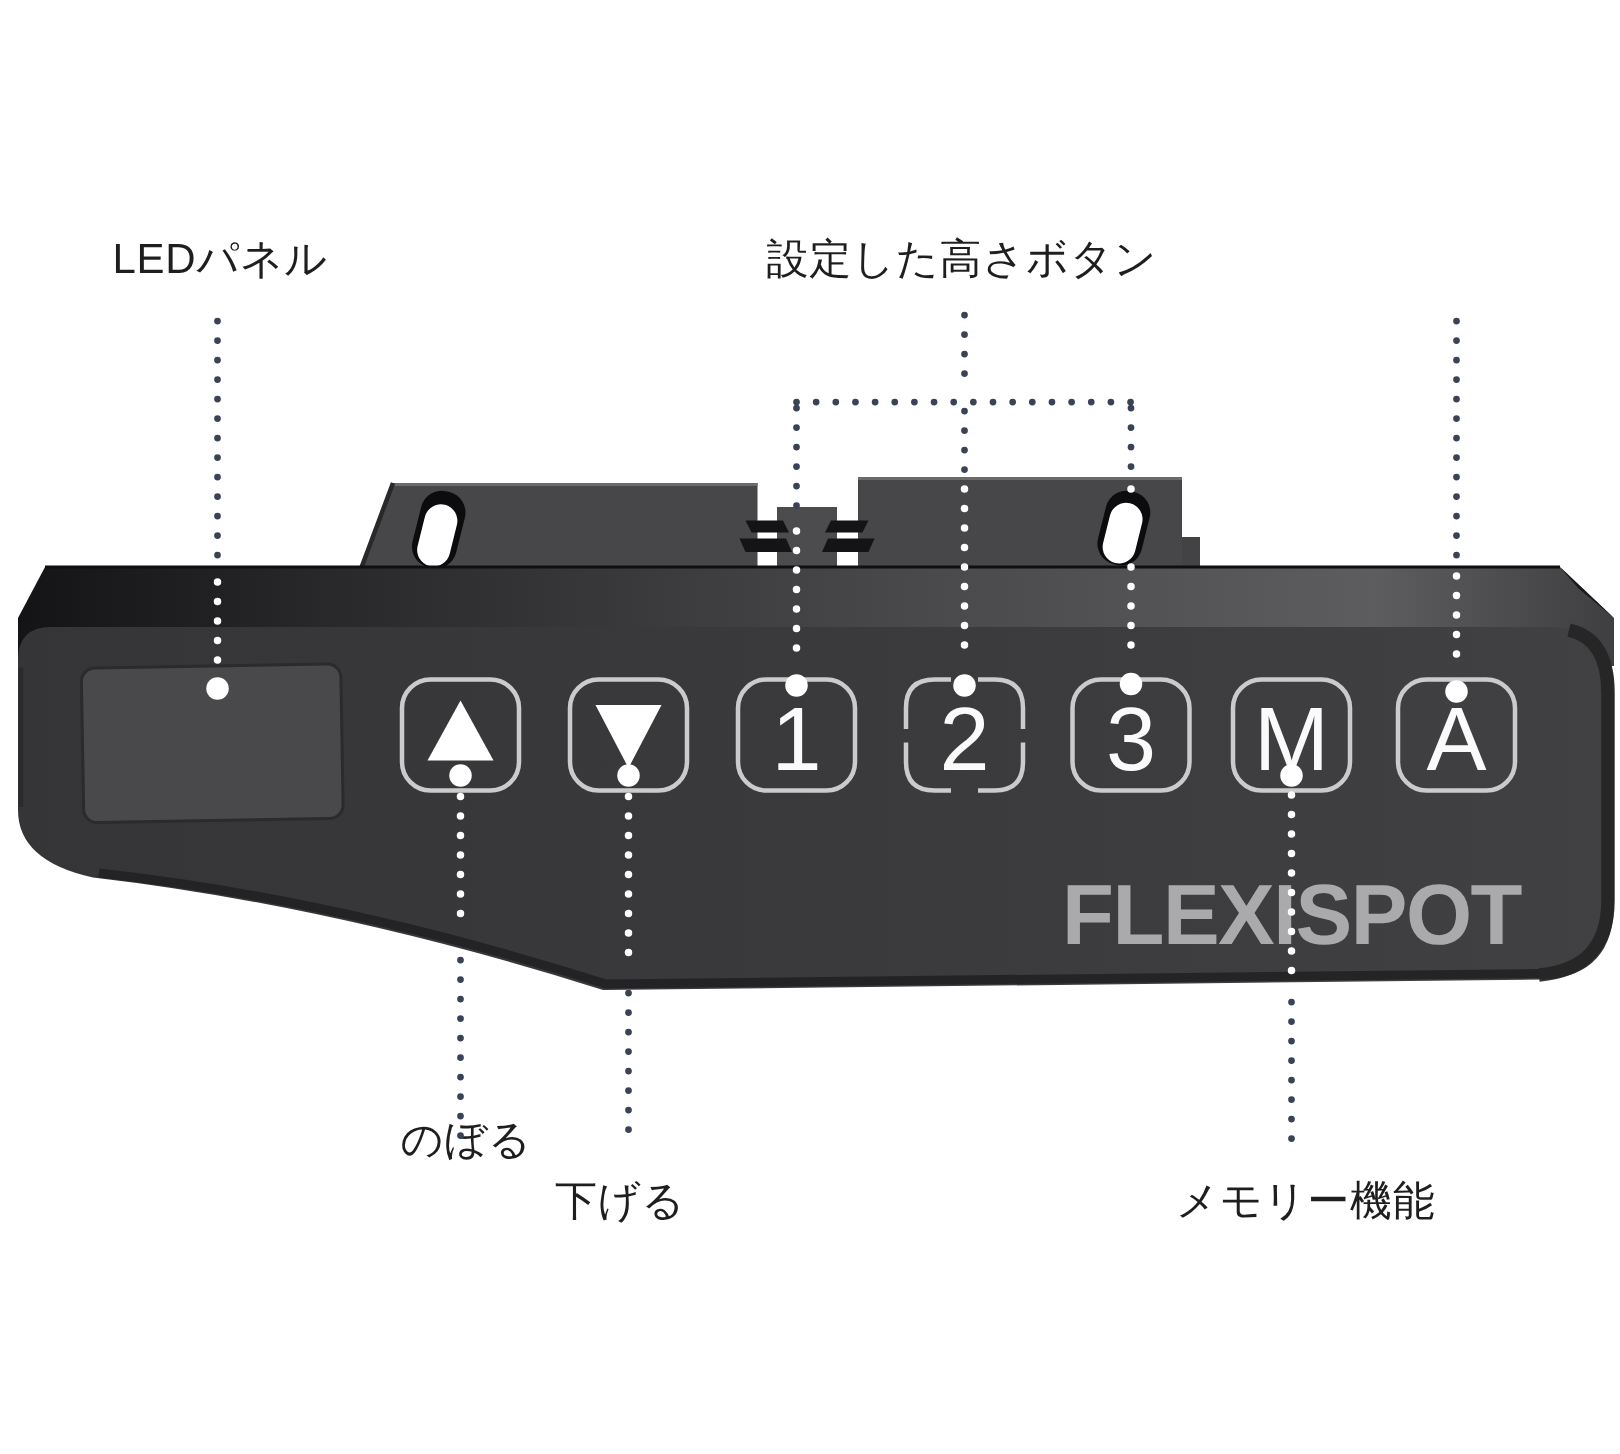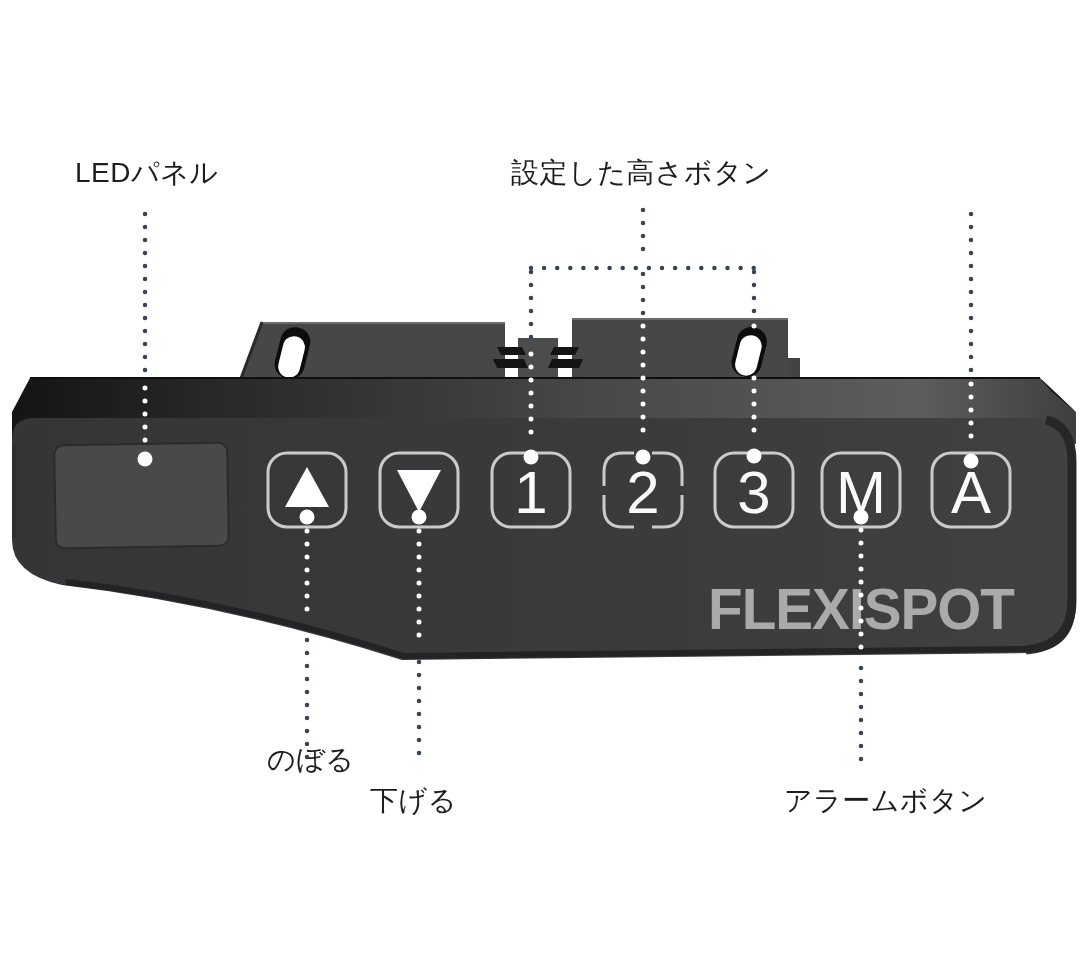--- a/index.html
+++ b/index.html
@@ -23,21 +23,21 @@
 </style>
 </head>
 <body>
 
 <div class="stage">
 
   <div class="jp-label" style="left:75px;top:157px">LEDパネル</div>
   <div class="jp-label" style="left:511px;top:157px">設定した高さボタン</div>
   <div class="jp-label" style="left:267px;top:744px">のぼる</div>
   <div class="jp-label" style="left:370px;top:785px">下げる</div>
-  <div class="jp-label" style="left:784px;top:785px">アラームボタン</div>
+  <div class="jp-label" style="left:784px;top:785px">メモリー機能</div>
 
   <svg width="1080" height="969" viewBox="0 0 1080 969">
     <defs>
       <linearGradient id="bandGrad" x1="0" y1="0" x2="1" y2="0">
         <stop offset="0" stop-color="#141416"></stop>
         <stop offset="0.2" stop-color="#29292b"></stop>
         <stop offset="0.55" stop-color="#48484b"></stop>
         <stop offset="0.85" stop-color="#5d5d60"></stop>
         <stop offset="1" stop-color="#3f3f42"></stop>
       </linearGradient>

